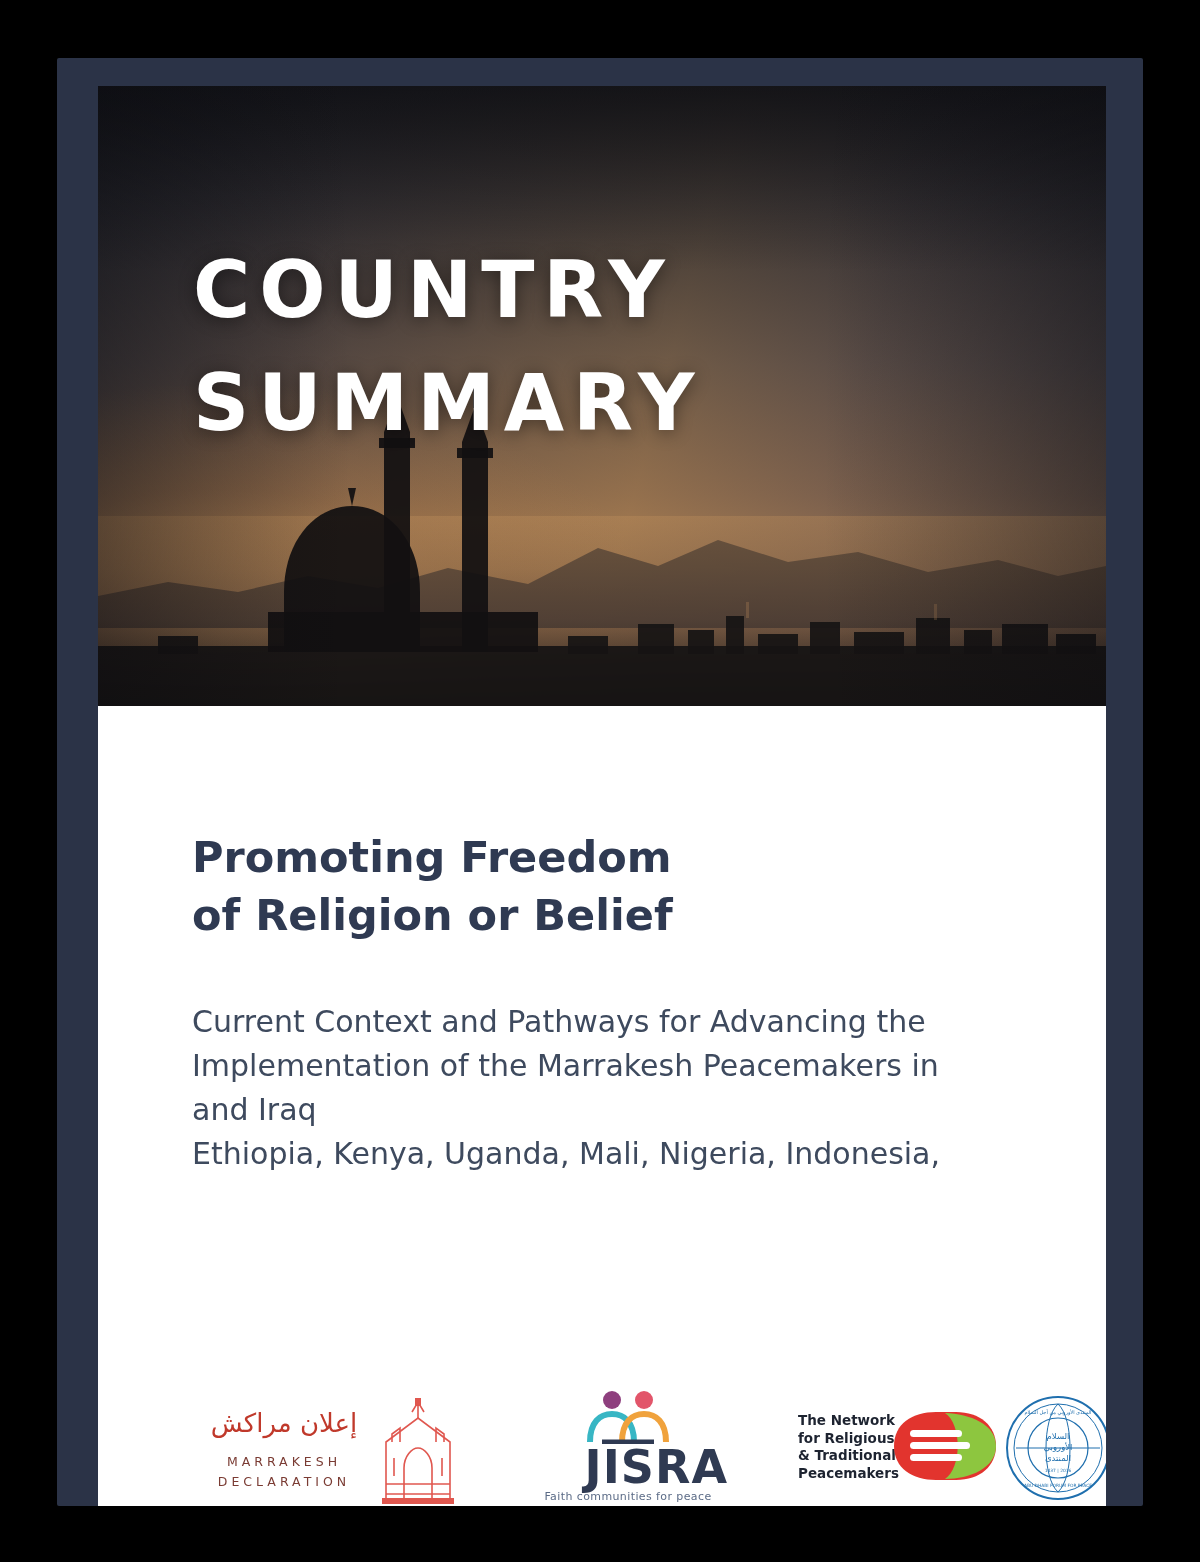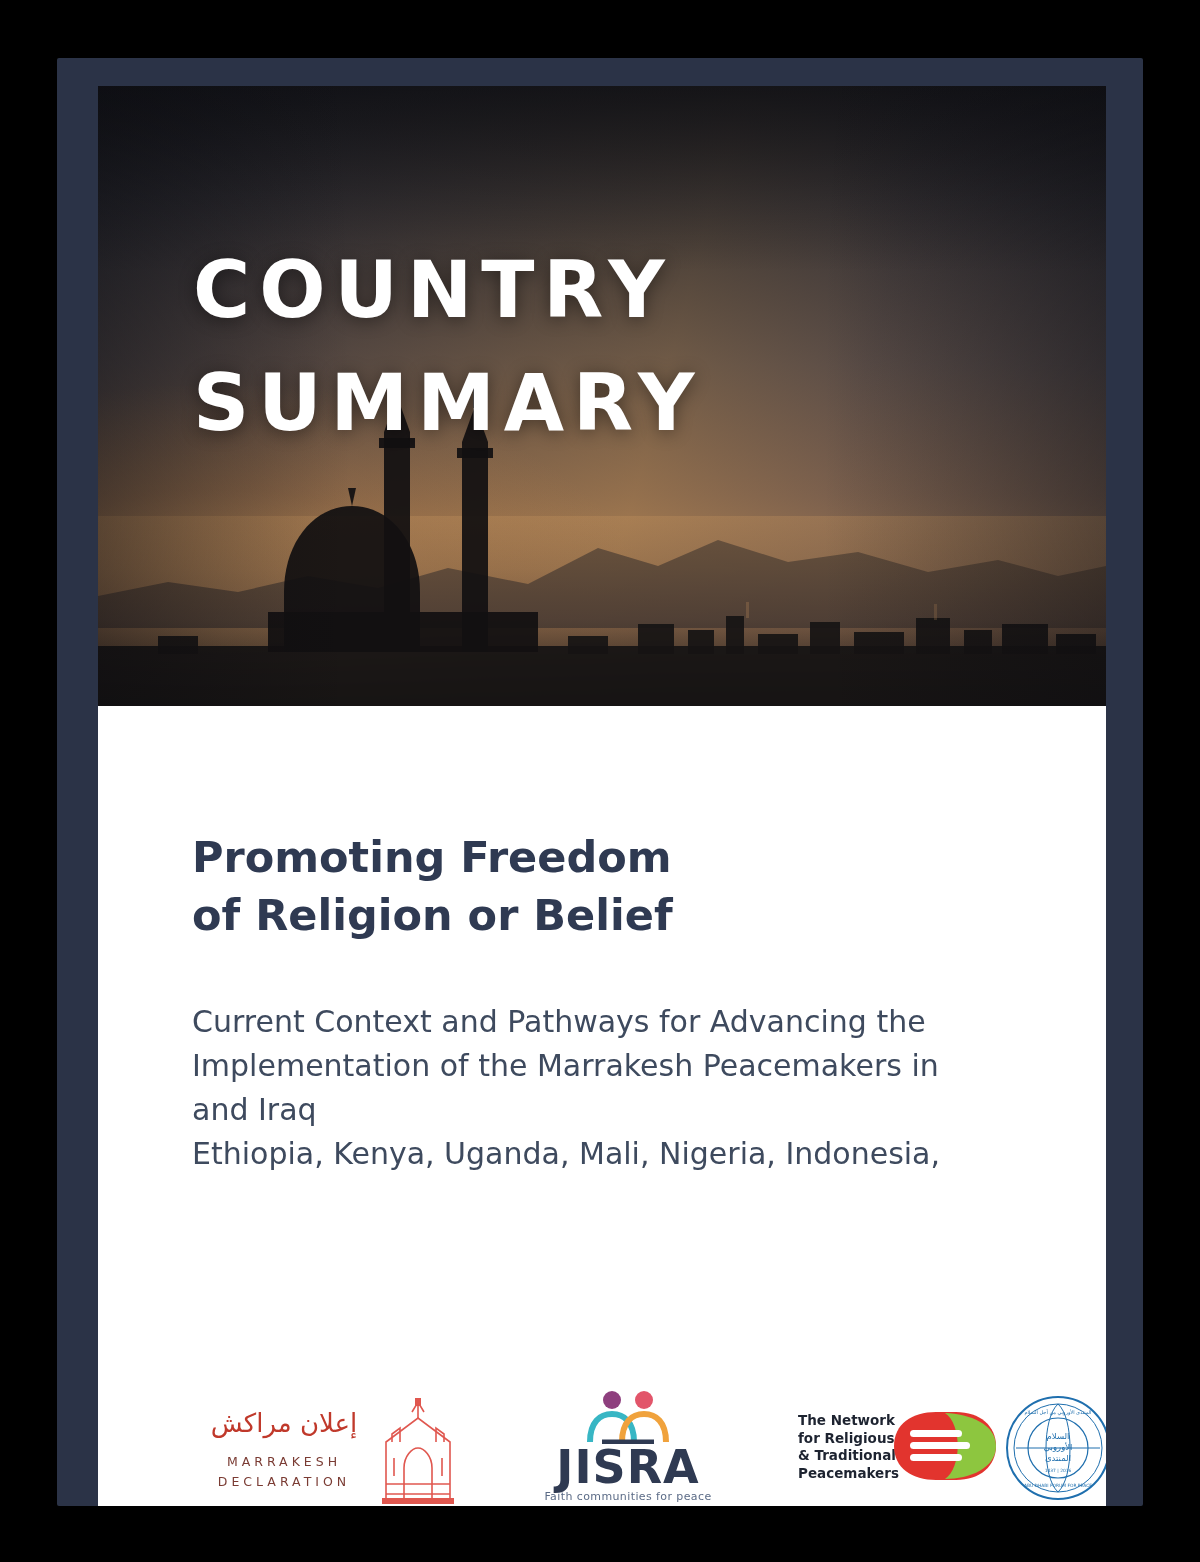--- a/index.html
+++ b/index.html
@@ -223,21 +223,21 @@
     left: 340px;
     top: 2px;
     width: 200px;
     height: 120px;
   }
   .jisra-word {
     position: absolute;
     left: 0;
     top: 52px;
     width: 200px;
-    text-align: center;
+    text-align: right;
     color: #2f3a52;
     font-family: "DejaVu Sans", sans-serif;
     font-weight: bold;
     font-size: 46px;
     letter-spacing: 1px;
   }
   .jisra-tag {
     position: absolute;
     left: 0;
     top: 102px;

